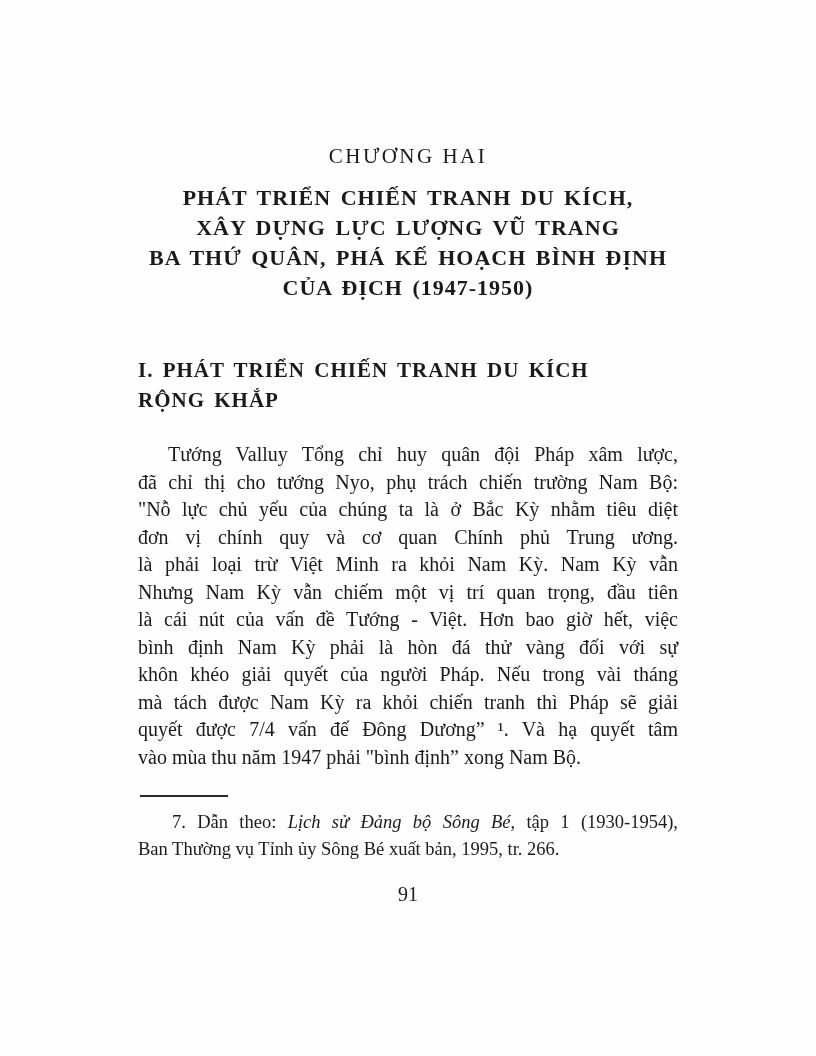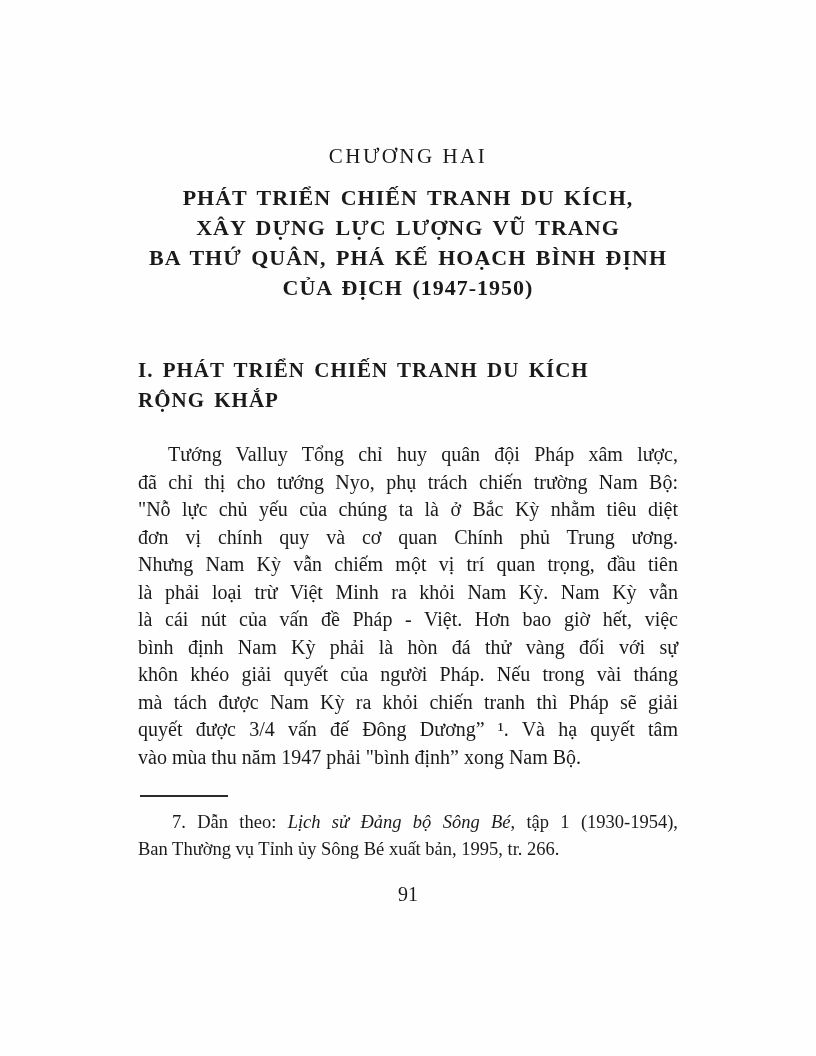--- a/index.html
+++ b/index.html
@@ -103,27 +103,27 @@
     <div class="section-heading">
       <div>I. PHÁT TRIỂN CHIẾN TRANH DU KÍCH</div>
       <div>RỘNG KHẮP</div>
     </div>
 
     <div class="body-para">
       <div class="body-line first">Tướng Valluy Tổng chỉ huy quân đội Pháp xâm lược,</div>
       <div class="body-line">đã chỉ thị cho tướng Nyo, phụ trách chiến trường Nam Bộ:</div>
       <div class="body-line">"Nỗ lực chủ yếu của chúng ta là ở Bắc Kỳ nhằm tiêu diệt</div>
       <div class="body-line">đơn vị chính quy và cơ quan Chính phủ Trung ương.</div>
+      <div class="body-line">là phải loại trừ Việt Minh ra khỏi Nam Kỳ. Nam Kỳ vẫn</div>
       <div class="body-line">Nhưng Nam Kỳ vẫn chiếm một vị trí quan trọng, đầu tiên</div>
-      <div class="body-line">là phải loại trừ Việt Minh ra khỏi Nam Kỳ. Nam Kỳ vẫn</div>
-      <div class="body-line">là cái nút của vấn đề Pháp - Việt. Hơn bao giờ hết, việc</div>
+      <div class="body-line">là cái nút của vấn đề Tướng - Việt. Hơn bao giờ hết, việc</div>
       <div class="body-line">bình định Nam Kỳ phải là hòn đá thử vàng đối với sự</div>
       <div class="body-line">khôn khéo giải quyết của người Pháp. Nếu trong vài tháng</div>
       <div class="body-line">mà tách được Nam Kỳ ra khỏi chiến tranh thì Pháp sẽ giải</div>
-      <div class="body-line">quyết được 3/4 vấn đế Đông Dương” ¹. Và hạ quyết tâm</div>
+      <div class="body-line">quyết được 7/4 vấn đế Đông Dương” ¹. Và hạ quyết tâm</div>
       <div class="body-line last">vào mùa thu năm 1947 phải "bình định” xong Nam Bộ.</div>
     </div>
 
     <hr class="footnote-separator">
 
     <div class="footnote">
       <div class="footnote-line1"><span>7. Dẫn theo: </span><span class="italic">Lịch sử Đảng bộ Sông Bé</span><span>, tập 1 (1930-1954),</span></div>
       <div class="footnote-line2">Ban Thường vụ Tỉnh ủy Sông Bé xuất bản, 1995, tr. 266.</div>
     </div>
 

